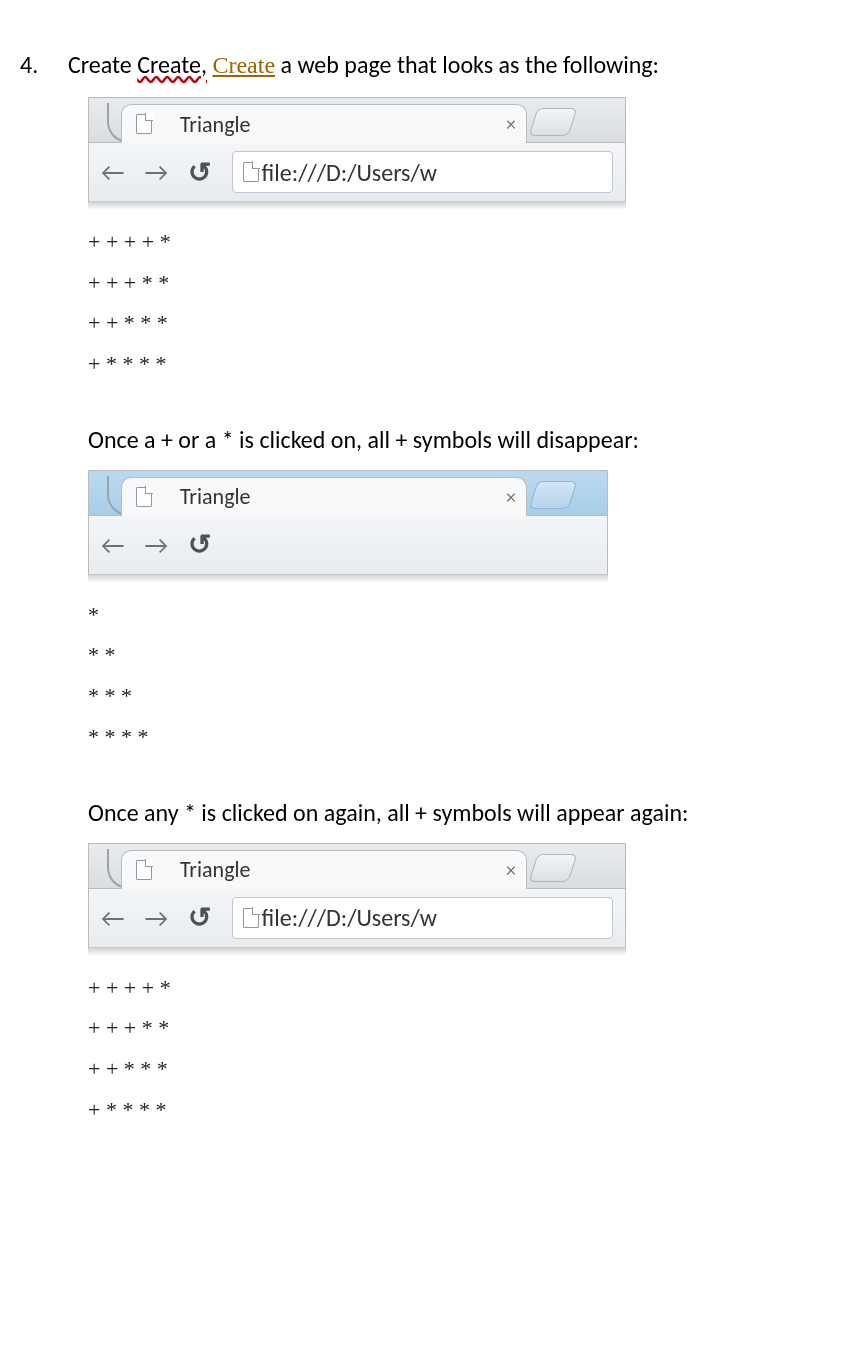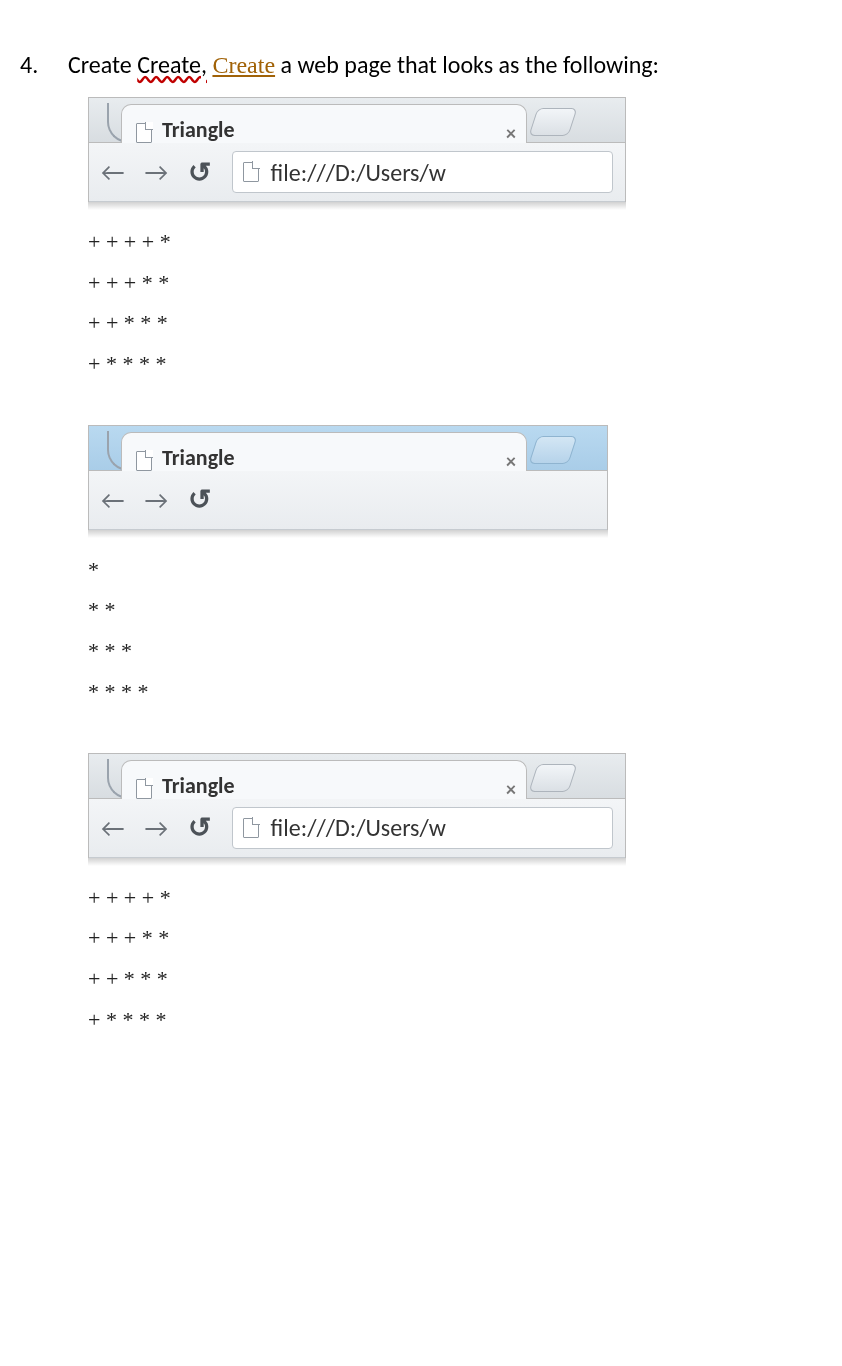--- a/index.html
+++ b/index.html
@@ -72,31 +72,30 @@
     margin-bottom: -1px;
   }
   .tab {
     background: #f7f9fb;
     border: 1px solid #bbb;
     border-bottom: none;
     border-top-left-radius: 10px;
     border-top-right-radius: 10px;
     height: 38px;
     display: flex;
-    align-items: flex-end;
+    align-items: center;
     padding: 0 10px 0 14px;
     font-size: 22px;
     color: #333;
-    gap: 10px;
+    gap: 28px;
     flex: 1;
     margin-bottom: -1px;
     margin-left: -8px;
     margin-right: 6px;
     max-width: 380px;
-    font-weight: bold;
   }
   .tab .title { flex: 1; }
   .doc-icon {
     width: 16px;
     height: 20px;
     position: relative;
   }
   .doc-icon::before {
     content: "";
     position: absolute;
@@ -152,21 +151,21 @@
   }
   .addr {
     flex: 1;
     background: #fff;
     border: 1px solid #c0c6cc;
     border-radius: 4px;
     height: 40px;
     display: flex;
     align-items: center;
     padding: 0 10px;
-    gap: 12px;
+    gap: 3px;
     font-size: 24px;
     color: #333;
     overflow: hidden;
     white-space: nowrap;
   }
   .shadow-line {
     height: 8px;
     background: linear-gradient(rgba(0,0,0,0.18), rgba(0,0,0,0));
   }
   .pattern-block {
@@ -217,20 +216,21 @@
         </div>
       </div>
       <div class="shadow-line"></div>
     </div>
 
     <div class="pattern-block">+ + + + *
 + + + * *
 + + * * *
 + * * * *</div>
 
+    <div class="caption">Once a + or a * is clicked on, all + symbols will disappear:</div>
 
     <div class="browser-frame" style="width:520px">
       <div class="bf-inner">
         <div class="tab-row tab-row-sky">
           <div class="tab-arc"></div>
           <div class="tab">
             <span class="doc-icon"></span>
             <span class="title">Triangle</span>
             <span class="close-x">×</span>
           </div>
@@ -243,20 +243,21 @@
         </div>
       </div>
       <div class="shadow-line"></div>
     </div>
 
     <div class="pattern-block">*
 * *
 * * *
 * * * *</div>
 
+    <div class="caption">Once any * is clicked on again, all + symbols will appear again:</div>
 
     <div class="browser-frame">
       <div class="bf-inner">
         <div class="tab-row">
           <div class="tab-arc"></div>
           <div class="tab">
             <span class="doc-icon"></span>
             <span class="title">Triangle</span>
             <span class="close-x">×</span>
           </div>

